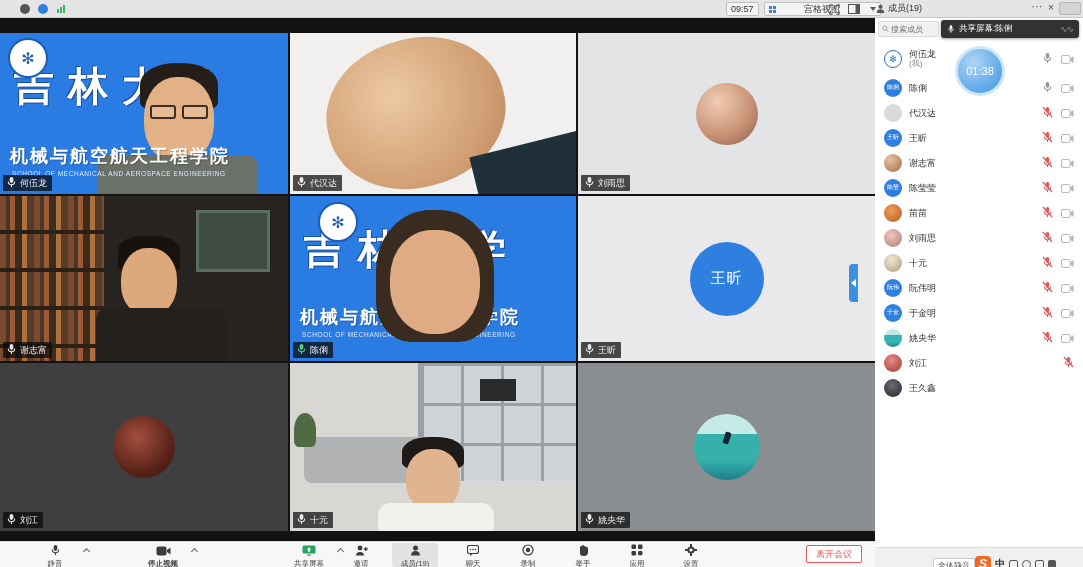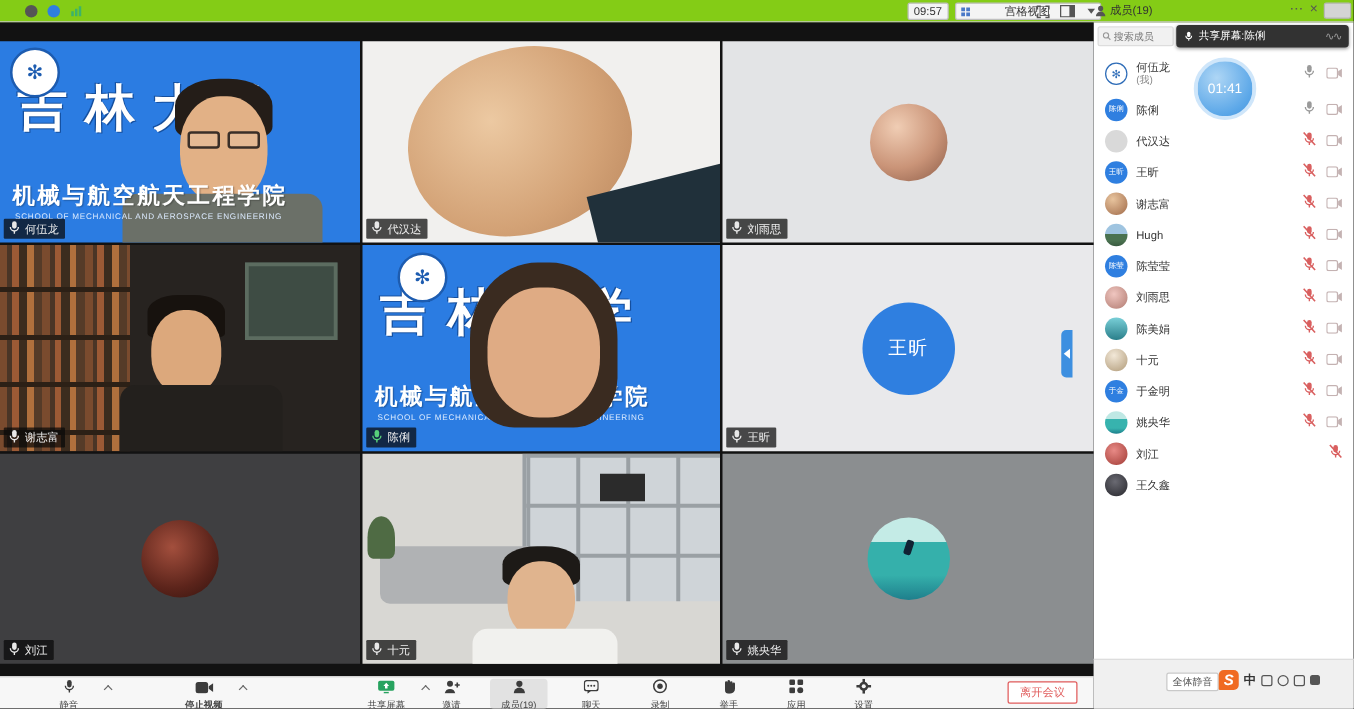--- a/index.html
+++ b/index.html
@@ -1,21 +1,21 @@
 <!DOCTYPE html>
 <html><head>
 <meta charset="utf-8">
 <style>
   html,body{margin:0;padding:0;width:1083px;height:567px;overflow:hidden;
     font-family:"Liberation Sans","DejaVu Sans",sans-serif;background:#000;}
   *{box-sizing:border-box;}
   #app{position:relative;width:1083px;height:567px;}
 
   
-  .statusbar{position:absolute;top:0;left:0;width:1083px;height:18px;background:#84cc16;border-bottom:1px solid #c8c8c8;}
+  .statusbar{position:absolute;top:0;left:0;width:1083px;height:18px;background:#e5e5e5;border-bottom:1px solid #c8c8c8;}
   .sb-dot{position:absolute;top:4px;width:10px;height:10px;border-radius:50%;}
   .sb-dot.dark{left:20px;background:#555;}
   .sb-dot.blue{left:38px;background:#2f7fe0;}
   .sb-bars{position:absolute;left:57px;top:5px;display:flex;align-items:flex-end;gap:1px;}
   .sb-bars i{display:block;width:2px;background:#3db36a;}
   .sb-bars i:nth-child(1){height:4px}.sb-bars i:nth-child(2){height:6px}.sb-bars i:nth-child(3){height:8px}
   .chip{position:absolute;top:2px;height:14px;display:flex;align-items:center;gap:3px;padding:0 4px;
     background:#f4f4f4;border:1px solid #bfbfbf;border-radius:2px;font-size:9px;color:#333;}
   .chip.time{left:726px;}
   .chip.view{left:764px;gap:28px;}
@@ -144,21 +144,21 @@
   .av-photo-orange{background:radial-gradient(circle at 40% 35%,#f0a05a,#b05a20);}
   .av-photo-pink{background:radial-gradient(circle at 40% 35%,#f0c6c0,#b07a70);}
   .av-photo-teal{background:linear-gradient(180deg,#79cfd8,#2a7f8a);}
   .av-photo-light{background:radial-gradient(circle at 40% 30%,#f2e8d8,#b09a78);}
   .av-photo-sea{background:linear-gradient(180deg,#bfe8e4 0 35%,#37b3ae 35% 75%,#1e7f8c);}
   .av-photo-red{background:radial-gradient(circle at 40% 35%,#e88a86,#a03a34);}
   .av-photo-dark{background:radial-gradient(circle at 45% 35%,#6a6a72,#26262c);}
   .mname{margin-left:7px;font-size:9px;color:#333;line-height:10px;}
   .mname .suffix{display:block;font-size:8px;color:#888;}
   .micons{margin-left:auto;display:flex;align-items:center;gap:8px;}
-  .sb-footer{position:absolute;left:0;bottom:0;width:208px;height:40px;background:#f0f0f0;border-top:1px solid #ddd;}
+  .sb-footer{position:absolute;left:0;bottom:0;width:208px;height:20px;background:#f0f0f0;border-top:1px solid #ddd;}
   .muteall-chip{position:absolute;left:58px;top:10px;height:15px;padding:0 4px;background:#fff;border:1px solid #c9c9c9;
     border-radius:2px;font-size:8px;color:#555;display:flex;align-items:center;white-space:nowrap;}
   .ime{position:absolute;left:100px;top:8px;display:flex;align-items:center;gap:4px;}
   .ime-logo{width:16px;height:16px;background:#f06a22;border-radius:4px 4px 4px 1px;color:#fff;font-weight:bold;font-style:italic;
     font-size:12px;display:flex;align-items:center;justify-content:center;}
   .ime-lang{font-size:10px;color:#333;font-weight:bold;}
   .ime i{display:block;width:9px;height:9px;border:1.5px solid #555;border-radius:2px;}
   .ime i.round{border-radius:50%;}
   .ime i.fill{background:#555;border:0;width:8px;height:8px;}
 </style>
@@ -463,21 +463,21 @@
       <div class="speak-tip">
         <svg width="8" height="10" viewBox="0 0 12 13">
             <rect x="4" y="1" width="4" height="6.5" rx="2" fill="#fff"></rect>
             <path d="M2.5 6a3.5 3.5 0 0 0 7 0" fill="none" stroke="#fff" stroke-width="1.2"></path>
             <line x1="6" y1="9.5" x2="6" y2="12" stroke="#fff" stroke-width="1.2"></line>
           </svg>
         <span>共享屏幕:陈俐</span>
         <span class="squig">∿∿</span>
       </div>
 
-      <div class="timer-bubble">01:41</div>
+      <div class="timer-bubble">01:38</div>
 
       <div class="mlist" id="mlist">
           <div class="mrow me">
             <span class="mavatar av-logo">✻</span>
             <span class="mname">何伍龙<span class="suffix">(我)</span></span>
             <span class="micons">
               <span><svg width="11" height="12" viewBox="0 0 12 13">
                   <rect x="4" y="1" width="4" height="6.5" rx="2" fill="#9a9a9a"></rect>
                   <path d="M2.5 6a3.5 3.5 0 0 0 7 0" fill="none" stroke="#9a9a9a" stroke-width="1.2"></path>
                   <line x1="6" y1="9.5" x2="6" y2="12" stroke="#9a9a9a" stroke-width="1.2"></line>
@@ -545,86 +545,86 @@
                   <line x1="6" y1="9.5" x2="6" y2="12" stroke="#d95f5f" stroke-width="1.2"></line>
                   <line x1="1" y1="1" x2="11" y2="12" stroke="#d95f5f" stroke-width="1.4"></line>
                 </svg></span>
               <span><svg width="13" height="9" viewBox="0 0 13 9">
                   <rect x="0.5" y="0.5" width="8.5" height="8" rx="1.5" fill="none" stroke="#c4b2b2"></rect>
                   <path d="M9.5 3 12.5 1v7L9.5 6z" fill="#c4b2b2"></path>
                 </svg></span>
             </span>
           </div>
           <div class="mrow">
-            <span class="mavatar av-photo-landscape"></span>
-            <span class="mname">Hugh</span>
-            <span class="micons">
-              <span><svg width="11" height="12" viewBox="0 0 12 13">
-                  <rect x="4" y="1" width="4" height="6.5" rx="2" fill="#d95f5f"></rect>
-                  <path d="M2.5 6a3.5 3.5 0 0 0 7 0" fill="none" stroke="#d95f5f" stroke-width="1.2"></path>
-                  <line x1="6" y1="9.5" x2="6" y2="12" stroke="#d95f5f" stroke-width="1.2"></line>
-                  <line x1="1" y1="1" x2="11" y2="12" stroke="#d95f5f" stroke-width="1.4"></line>
-                </svg></span>
-              <span><svg width="13" height="9" viewBox="0 0 13 9">
-                  <rect x="0.5" y="0.5" width="8.5" height="8" rx="1.5" fill="none" stroke="#c4b2b2"></rect>
-                  <path d="M9.5 3 12.5 1v7L9.5 6z" fill="#c4b2b2"></path>
-                </svg></span>
-            </span>
-          </div>
-          <div class="mrow">
             <span class="mavatar av-blue">陈莹</span>
             <span class="mname">陈莹莹</span>
             <span class="micons">
               <span><svg width="11" height="12" viewBox="0 0 12 13">
                   <rect x="4" y="1" width="4" height="6.5" rx="2" fill="#d95f5f"></rect>
                   <path d="M2.5 6a3.5 3.5 0 0 0 7 0" fill="none" stroke="#d95f5f" stroke-width="1.2"></path>
                   <line x1="6" y1="9.5" x2="6" y2="12" stroke="#d95f5f" stroke-width="1.2"></line>
                   <line x1="1" y1="1" x2="11" y2="12" stroke="#d95f5f" stroke-width="1.4"></line>
                 </svg></span>
               <span><svg width="13" height="9" viewBox="0 0 13 9">
                   <rect x="0.5" y="0.5" width="8.5" height="8" rx="1.5" fill="none" stroke="#c4b2b2"></rect>
                   <path d="M9.5 3 12.5 1v7L9.5 6z" fill="#c4b2b2"></path>
                 </svg></span>
             </span>
           </div>
           <div class="mrow">
+            <span class="mavatar av-photo-orange"></span>
+            <span class="mname">苗苗</span>
+            <span class="micons">
+              <span><svg width="11" height="12" viewBox="0 0 12 13">
+                  <rect x="4" y="1" width="4" height="6.5" rx="2" fill="#d95f5f"></rect>
+                  <path d="M2.5 6a3.5 3.5 0 0 0 7 0" fill="none" stroke="#d95f5f" stroke-width="1.2"></path>
+                  <line x1="6" y1="9.5" x2="6" y2="12" stroke="#d95f5f" stroke-width="1.2"></line>
+                  <line x1="1" y1="1" x2="11" y2="12" stroke="#d95f5f" stroke-width="1.4"></line>
+                </svg></span>
+              <span><svg width="13" height="9" viewBox="0 0 13 9">
+                  <rect x="0.5" y="0.5" width="8.5" height="8" rx="1.5" fill="none" stroke="#c4b2b2"></rect>
+                  <path d="M9.5 3 12.5 1v7L9.5 6z" fill="#c4b2b2"></path>
+                </svg></span>
+            </span>
+          </div>
+          <div class="mrow">
             <span class="mavatar av-photo-pink"></span>
             <span class="mname">刘雨思</span>
             <span class="micons">
               <span><svg width="11" height="12" viewBox="0 0 12 13">
                   <rect x="4" y="1" width="4" height="6.5" rx="2" fill="#d95f5f"></rect>
                   <path d="M2.5 6a3.5 3.5 0 0 0 7 0" fill="none" stroke="#d95f5f" stroke-width="1.2"></path>
                   <line x1="6" y1="9.5" x2="6" y2="12" stroke="#d95f5f" stroke-width="1.2"></line>
                   <line x1="1" y1="1" x2="11" y2="12" stroke="#d95f5f" stroke-width="1.4"></line>
                 </svg></span>
               <span><svg width="13" height="9" viewBox="0 0 13 9">
                   <rect x="0.5" y="0.5" width="8.5" height="8" rx="1.5" fill="none" stroke="#c4b2b2"></rect>
                   <path d="M9.5 3 12.5 1v7L9.5 6z" fill="#c4b2b2"></path>
                 </svg></span>
             </span>
           </div>
           <div class="mrow">
-            <span class="mavatar av-photo-teal"></span>
-            <span class="mname">陈美娟</span>
-            <span class="micons">
-              <span><svg width="11" height="12" viewBox="0 0 12 13">
-                  <rect x="4" y="1" width="4" height="6.5" rx="2" fill="#d95f5f"></rect>
-                  <path d="M2.5 6a3.5 3.5 0 0 0 7 0" fill="none" stroke="#d95f5f" stroke-width="1.2"></path>
-                  <line x1="6" y1="9.5" x2="6" y2="12" stroke="#d95f5f" stroke-width="1.2"></line>
-                  <line x1="1" y1="1" x2="11" y2="12" stroke="#d95f5f" stroke-width="1.4"></line>
-                </svg></span>
-              <span><svg width="13" height="9" viewBox="0 0 13 9">
-                  <rect x="0.5" y="0.5" width="8.5" height="8" rx="1.5" fill="none" stroke="#c4b2b2"></rect>
-                  <path d="M9.5 3 12.5 1v7L9.5 6z" fill="#c4b2b2"></path>
-                </svg></span>
-            </span>
-          </div>
-          <div class="mrow">
             <span class="mavatar av-photo-light"></span>
             <span class="mname">十元</span>
+            <span class="micons">
+              <span><svg width="11" height="12" viewBox="0 0 12 13">
+                  <rect x="4" y="1" width="4" height="6.5" rx="2" fill="#d95f5f"></rect>
+                  <path d="M2.5 6a3.5 3.5 0 0 0 7 0" fill="none" stroke="#d95f5f" stroke-width="1.2"></path>
+                  <line x1="6" y1="9.5" x2="6" y2="12" stroke="#d95f5f" stroke-width="1.2"></line>
+                  <line x1="1" y1="1" x2="11" y2="12" stroke="#d95f5f" stroke-width="1.4"></line>
+                </svg></span>
+              <span><svg width="13" height="9" viewBox="0 0 13 9">
+                  <rect x="0.5" y="0.5" width="8.5" height="8" rx="1.5" fill="none" stroke="#c4b2b2"></rect>
+                  <path d="M9.5 3 12.5 1v7L9.5 6z" fill="#c4b2b2"></path>
+                </svg></span>
+            </span>
+          </div>
+          <div class="mrow">
+            <span class="mavatar av-blue">阮伟</span>
+            <span class="mname">阮伟明</span>
             <span class="micons">
               <span><svg width="11" height="12" viewBox="0 0 12 13">
                   <rect x="4" y="1" width="4" height="6.5" rx="2" fill="#d95f5f"></rect>
                   <path d="M2.5 6a3.5 3.5 0 0 0 7 0" fill="none" stroke="#d95f5f" stroke-width="1.2"></path>
                   <line x1="6" y1="9.5" x2="6" y2="12" stroke="#d95f5f" stroke-width="1.2"></line>
                   <line x1="1" y1="1" x2="11" y2="12" stroke="#d95f5f" stroke-width="1.4"></line>
                 </svg></span>
               <span><svg width="13" height="9" viewBox="0 0 13 9">
                   <rect x="0.5" y="0.5" width="8.5" height="8" rx="1.5" fill="none" stroke="#c4b2b2"></rect>
                   <path d="M9.5 3 12.5 1v7L9.5 6z" fill="#c4b2b2"></path>

